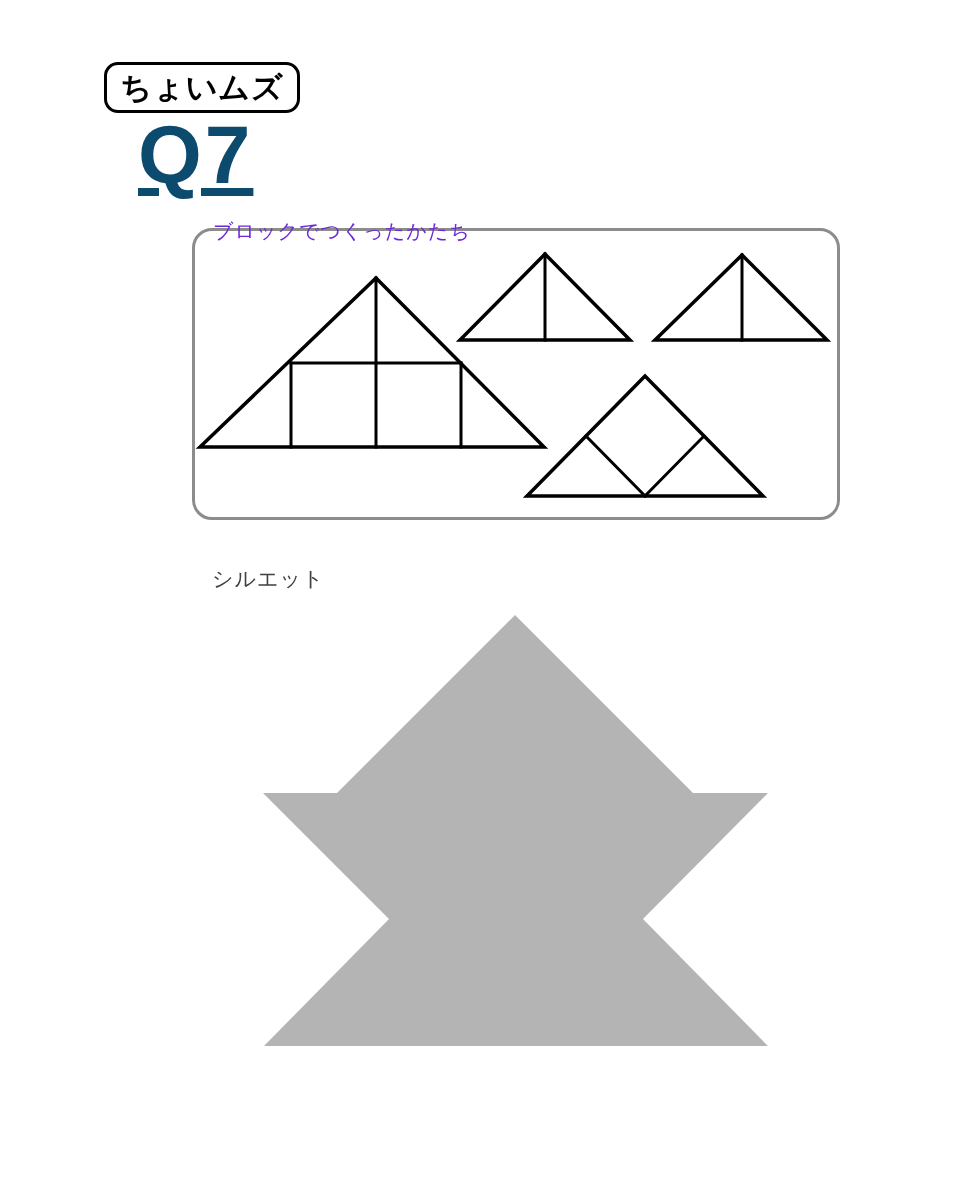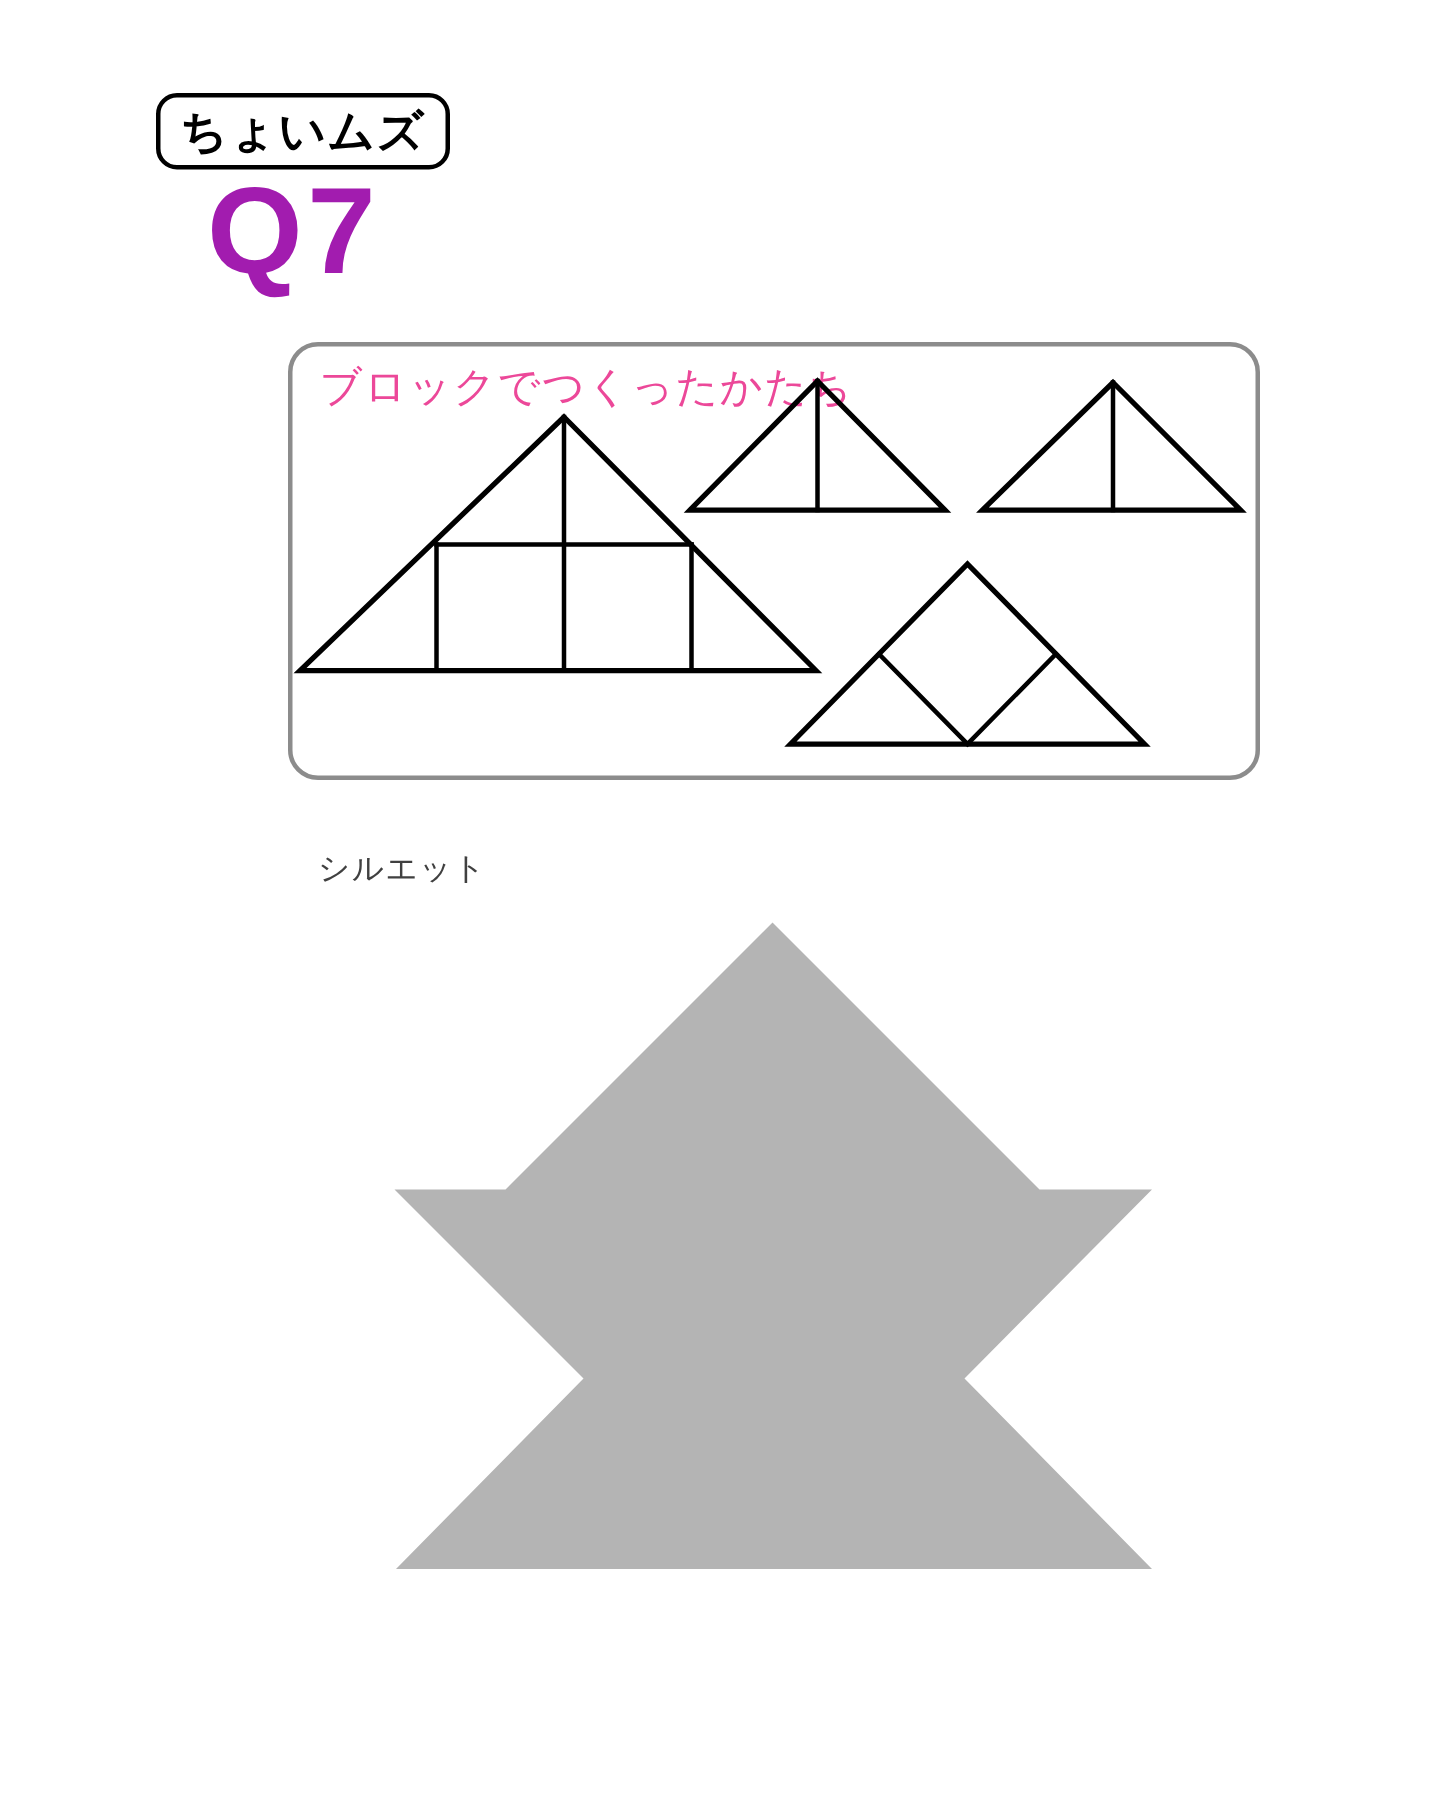--- a/index.html
+++ b/index.html
@@ -51,23 +51,23 @@
     width: 648px;
     height: 292px;
     box-sizing: border-box;
     border: 3.5px solid #8c8c8c;
     border-radius: 20px;
     background: #ffffff;
   }
   .blocks-panel-title {
     position: absolute;
     left: 176px;
-    top: 239px;
-    font-size: 28px;
-    color: #ec4899;
+    top: 218px;
+    font-size: 20px;
+    color: #6d28d9;
     letter-spacing: 1px;
   }
   .silhouette-label {
     position: absolute;
     left: 175px;
     top: 565px;
     font-size: 21px;
     color: #404040;
     letter-spacing: 1px;
   }
@@ -81,21 +81,21 @@
 </style>
 </head>
 <body>
 
 <div class="page">
 
   <div class="difficulty-badge">
     <span>ちょいムズ</span>
   </div>
 
-  <div class="question-number" style="color: #a21caf;">Q7</div>
+  <div class="question-number" style="color: #0c4a6e; text-decoration: underline;">Q7</div>
 
   <div class="blocks-panel" style="border-color: rgb(140, 140, 140);"></div>
 
   <div class="blocks-panel-title">ブロックでつくったかたち</div>
 
   <div class="silhouette-label">シルエット</div>
 
   <svg class="figures" viewBox="0 0 960 1200" xmlns="http://www.w3.org/2000/svg">
       <polygon points="478,615 656,793 731,793 606,919 731,1046 227,1046 352,919 226,793 300,793" fill="#b4b4b4"></polygon>
       <g>

